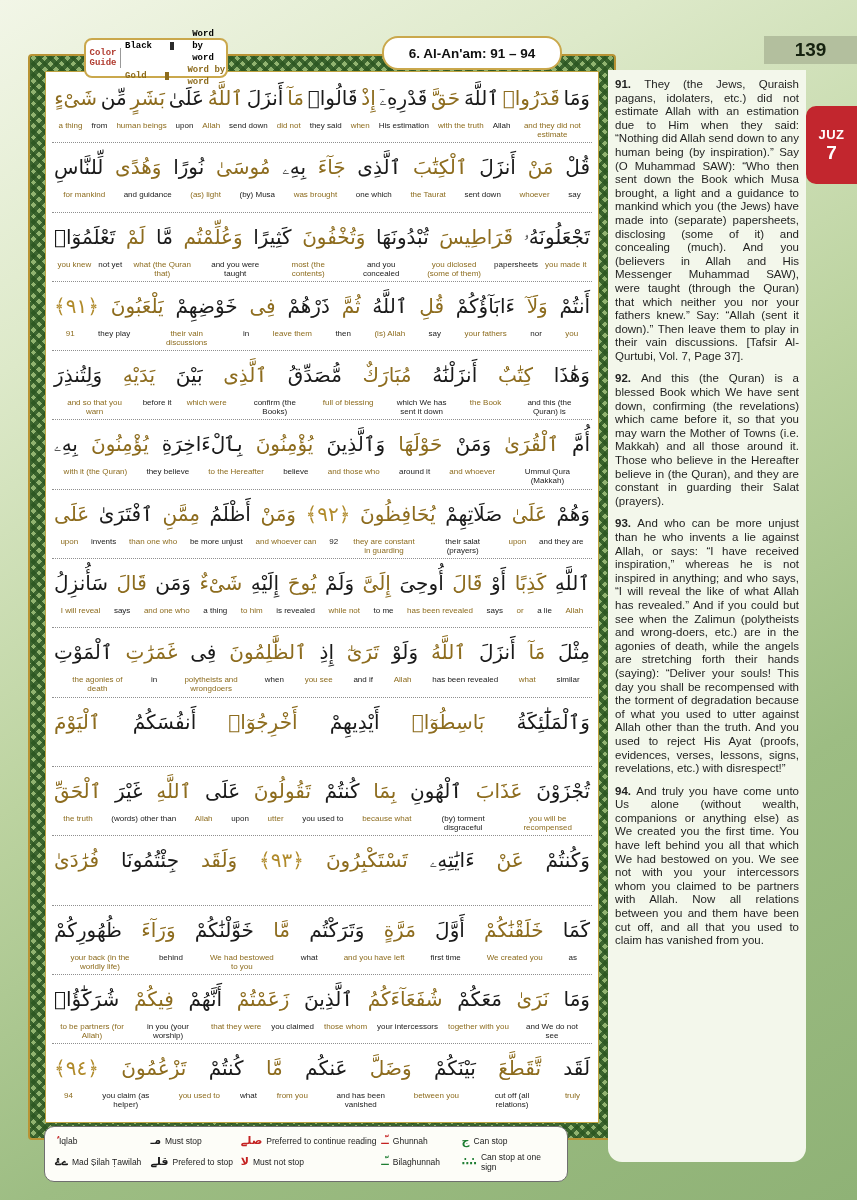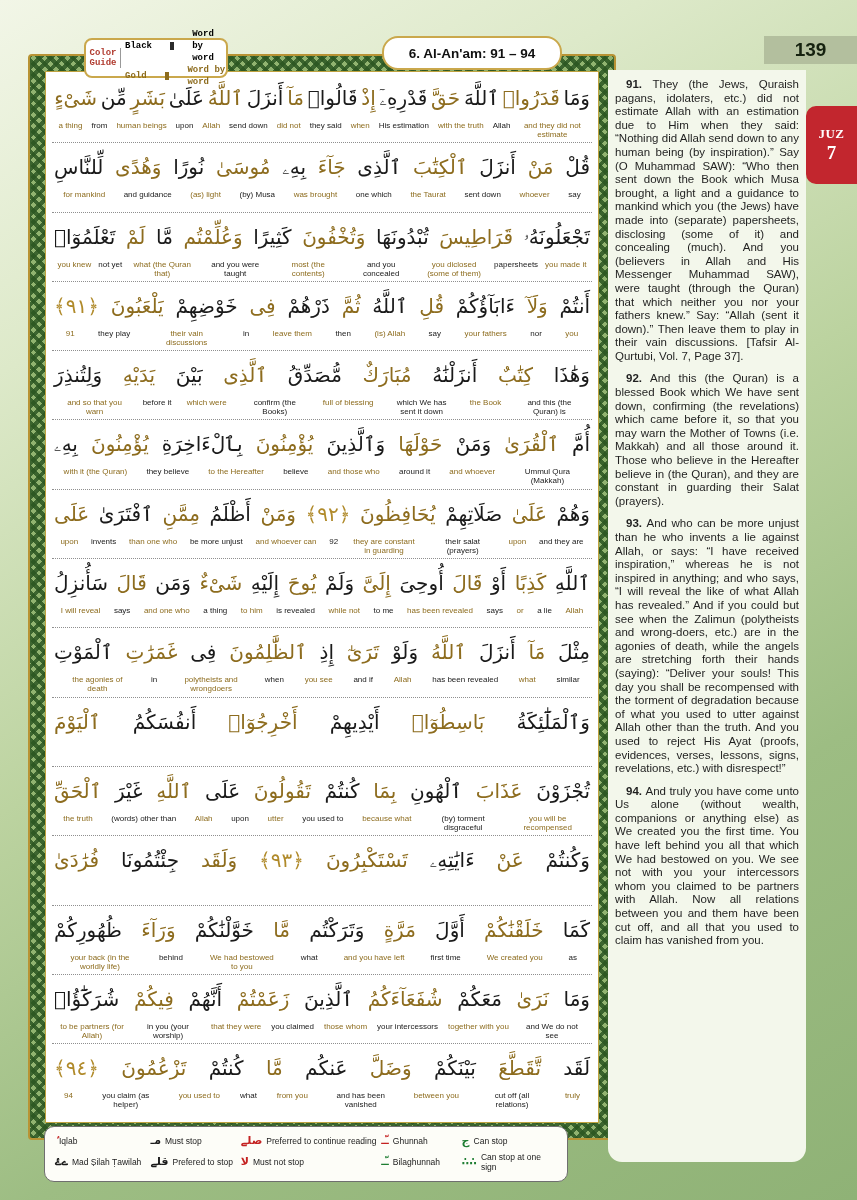--- a/index.html
+++ b/index.html
@@ -39,24 +39,24 @@
   .surah-bar{position:absolute;left:612px;top:36px;width:152px;height:28px;background:#8ba37b;
     border-radius:14px 0 0 14px;display:flex;align-items:center;justify-content:center;
     color:#fff;font-family:"DejaVu Sans",sans-serif;font-size:17px;font-weight:bold;z-index:5;
     box-shadow:inset 0 0 0 2px #7c946d;}
   .num-band{position:absolute;left:764px;top:36px;width:93px;height:28px;background:#b3bf9e;
     display:flex;align-items:center;justify-content:center;font-size:19px;font-weight:bold;color:#15210f;z-index:4;}
   
   .trans-panel{position:absolute;left:608px;top:70px;width:198px;height:1092px;background:#f3f7eb;
     border-radius:0 0 14px 14px;padding:8px 7px 6px 7px;box-sizing:border-box;overflow:hidden;}
   .tpara{margin:0 0 9px 0;font-size:11.5px;line-height:13.6px;text-align:justify;color:#1f1f1f;}
-  .tpara b{font-weight:bold;margin-left:11px;}
+  .tpara b{font-weight:bold;}
   .juz{position:absolute;left:806px;top:106px;width:51px;height:78px;background:#c2262e;
     border-radius:10px 0 0 10px;display:flex;flex-direction:column;align-items:center;justify-content:center;
-    color:#fff;z-index:6;font-family:Liberation Serif, serif;}
+    color:#fff;z-index:6;}
   .juz .jl{font-size:13px;font-weight:bold;letter-spacing:.5px;}
   .juz .jn{font-size:19px;font-weight:bold;}
   
   .legend{position:absolute;left:44px;top:1126px;width:524px;height:56px;background:#fdfdf8;
     border:1px solid #6f6f6f;border-radius:10px;padding:6px 10px;box-sizing:border-box;
     display:flex;flex-direction:column;justify-content:space-around;z-index:6;}
   .lrow{display:flex;align-items:center;}
   .litem{display:flex;align-items:center;gap:4px;font-size:8.5px;color:#222;}
   .litem .lsym{font-family:"DejaVu Sans",sans-serif;font-size:11px;font-weight:bold;line-height:10px;}
   .c0{flex:0 0 19%;} .c1{flex:0 0 18%;} .c2{flex:0 0 28%;} .c3{flex:0 0 16%;} .c4{flex:0 0 19%;}

